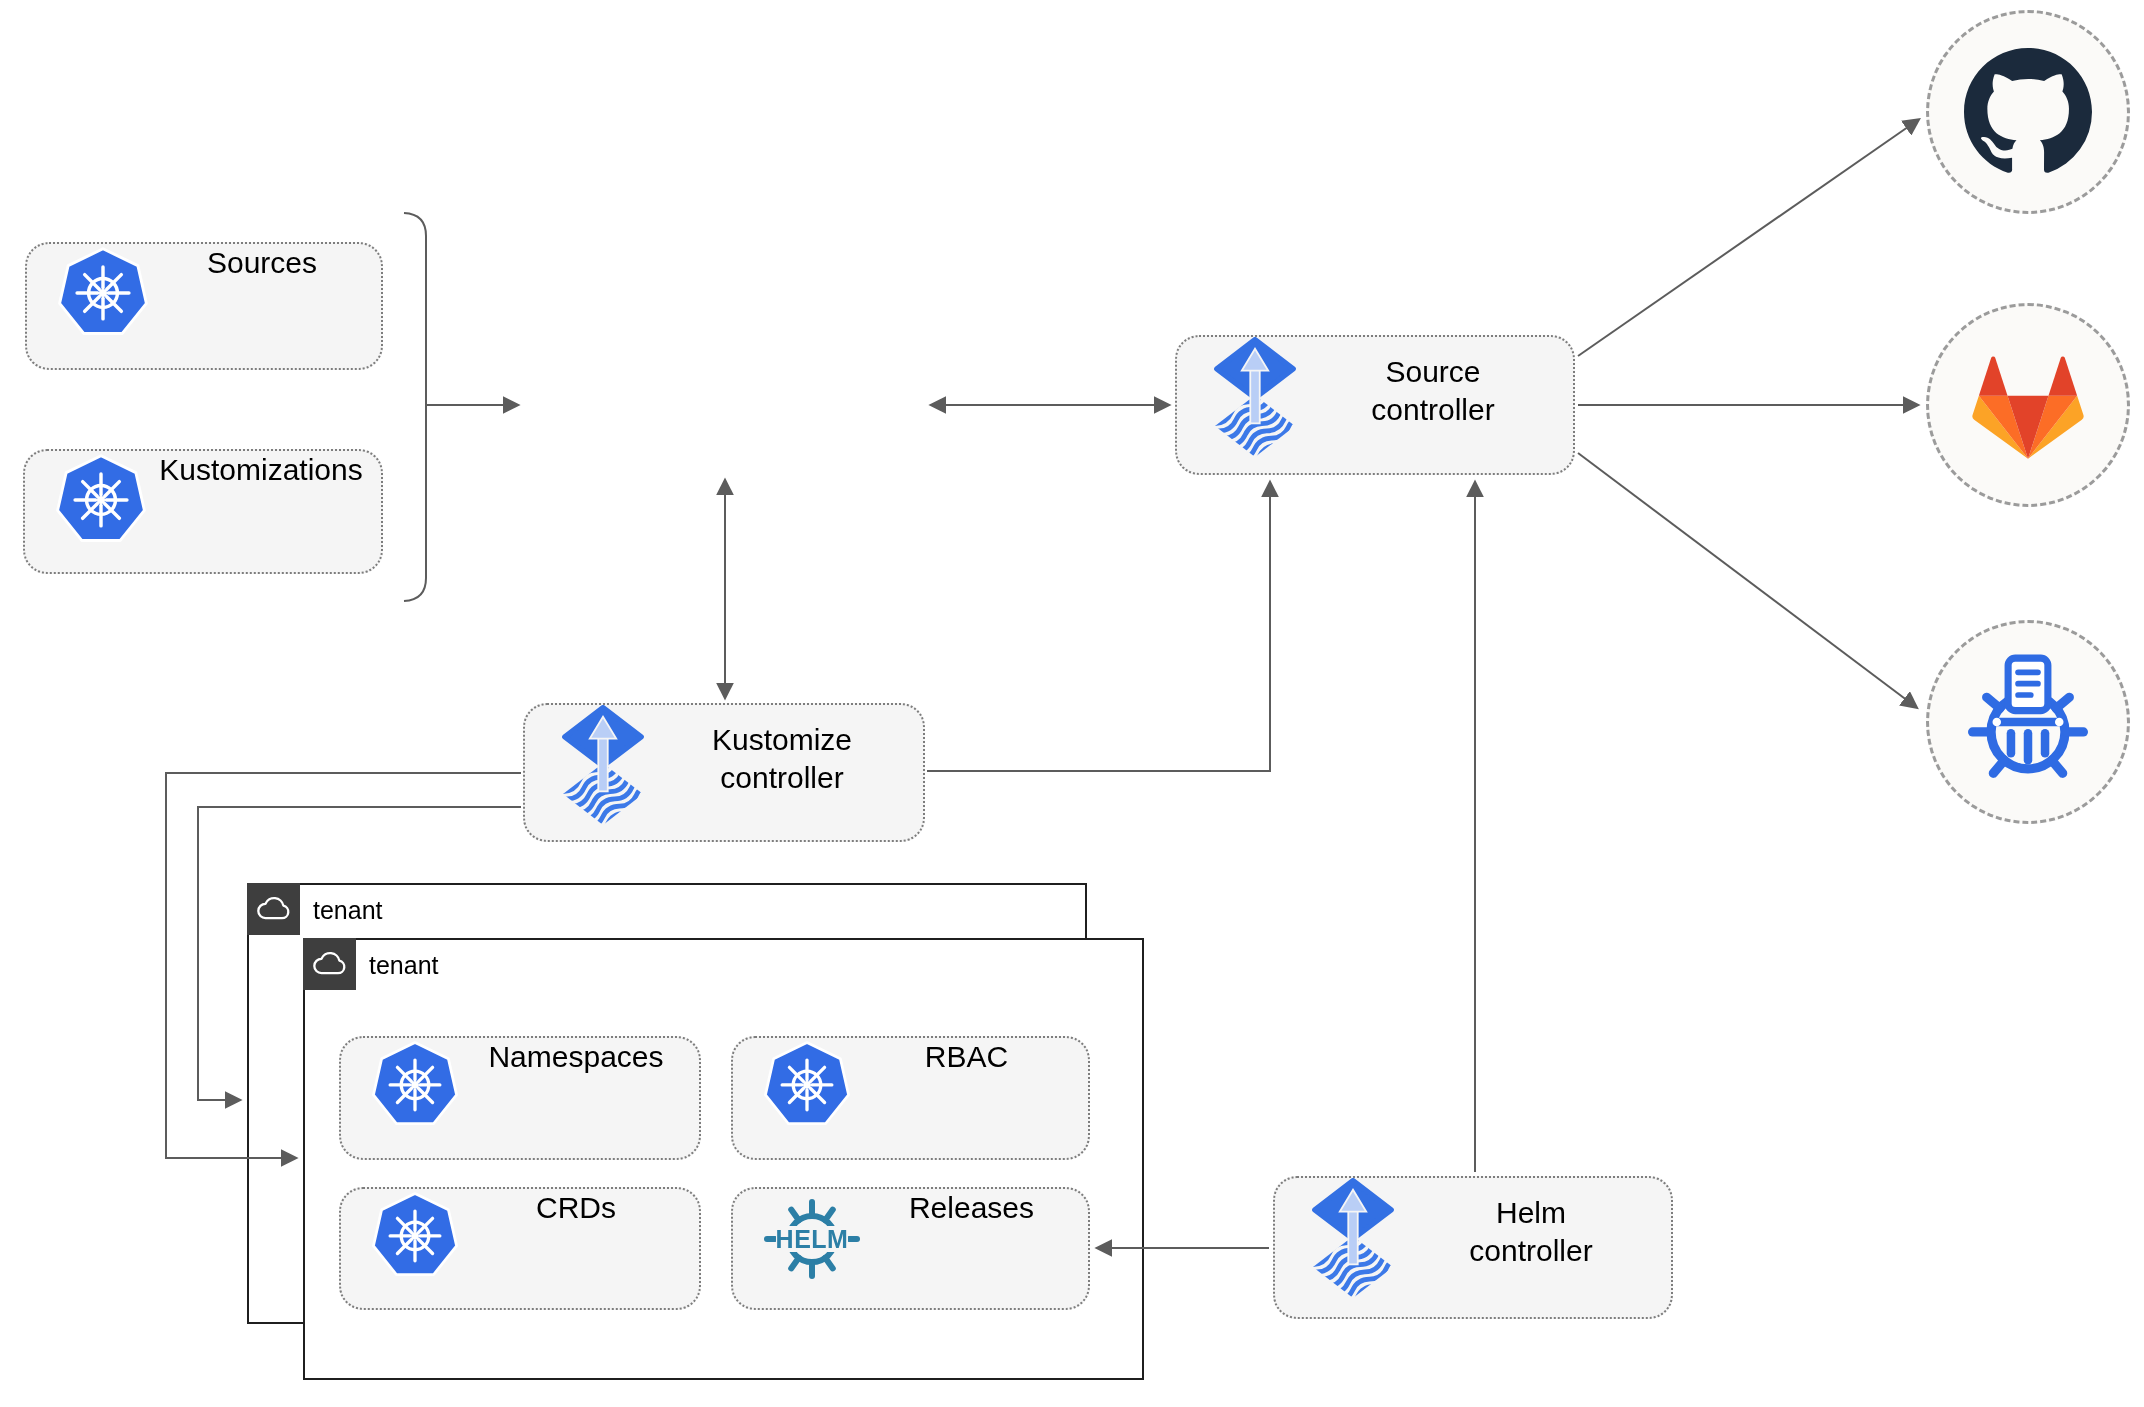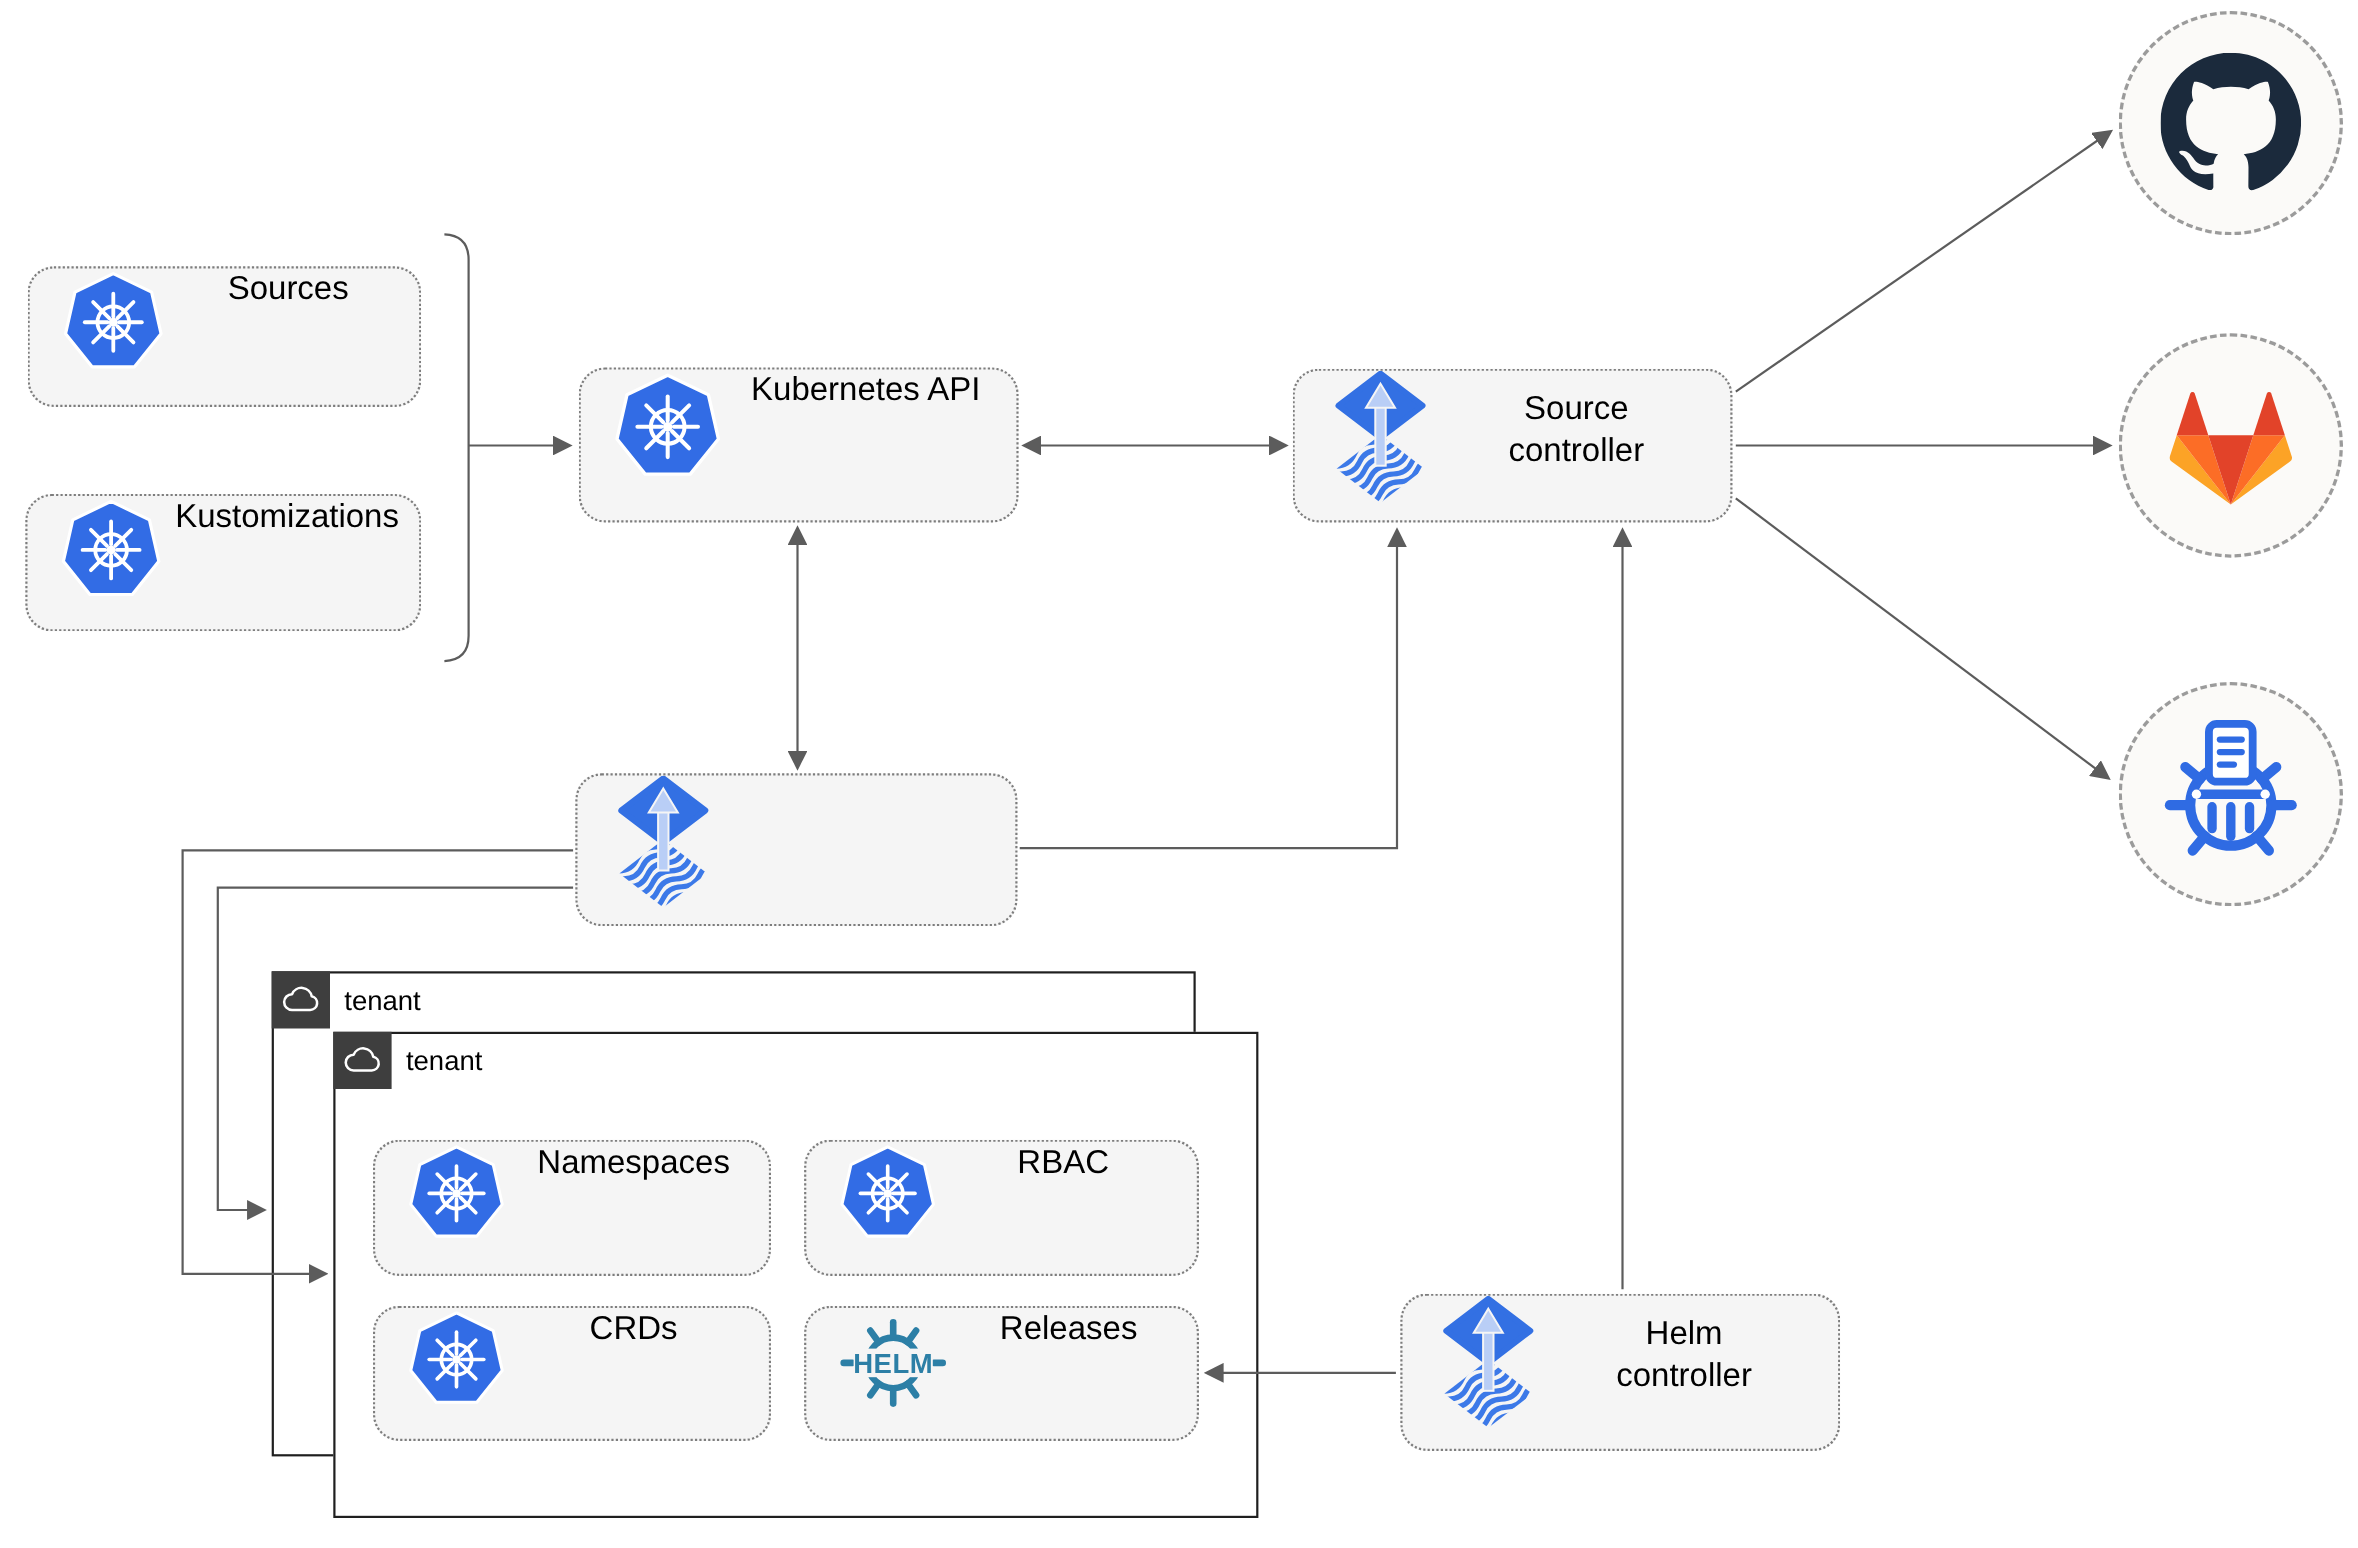--- a/index.html
+++ b/index.html
@@ -174,38 +174,33 @@
     <span class="nlabel">Sources</span>
   </div>
 
   <div class="node" style="left:23px;top:449px;width:360px;height:125px">
     <svg class="icon-k8s">
         <use href="#sym-k8s"></use>
       </svg>
     <span class="nlabel">Kustomizations</span>
   </div>
 
-  <div class="node" style="left:526px;top:334px;width:400px;height:141px">
-    <svg class="icon-k8s" style="width:102px;height:102px">
-        <use href="#sym-k8s"></use>
-      </svg>
-    <span class="nlabel">Kubernetes API</span>
-  </div>
 
   <div class="node node--controller" style="left:1175px;top:335px;width:400px;height:140px">
     <svg class="icon-flux">
         <use href="#sym-flux"></use>
       </svg>
     <span class="nlabel">Source controller</span>
   </div>
 
   <div class="node node--controller" style="left:523px;top:703px;width:402px;height:139px">
     <svg class="icon-flux">
         <use href="#sym-flux"></use>
       </svg>
+    <span class="nlabel">Kustomize controller</span>
   </div>
 
   <div class="node node--controller" style="left:1273px;top:1176px;width:400px;height:143px">
     <svg class="icon-flux">
         <use href="#sym-flux"></use>
       </svg>
     <span class="nlabel">Helm controller</span>
   </div>
 
   <div class="node" style="left:339px;top:1036px;width:362px;height:124px">

